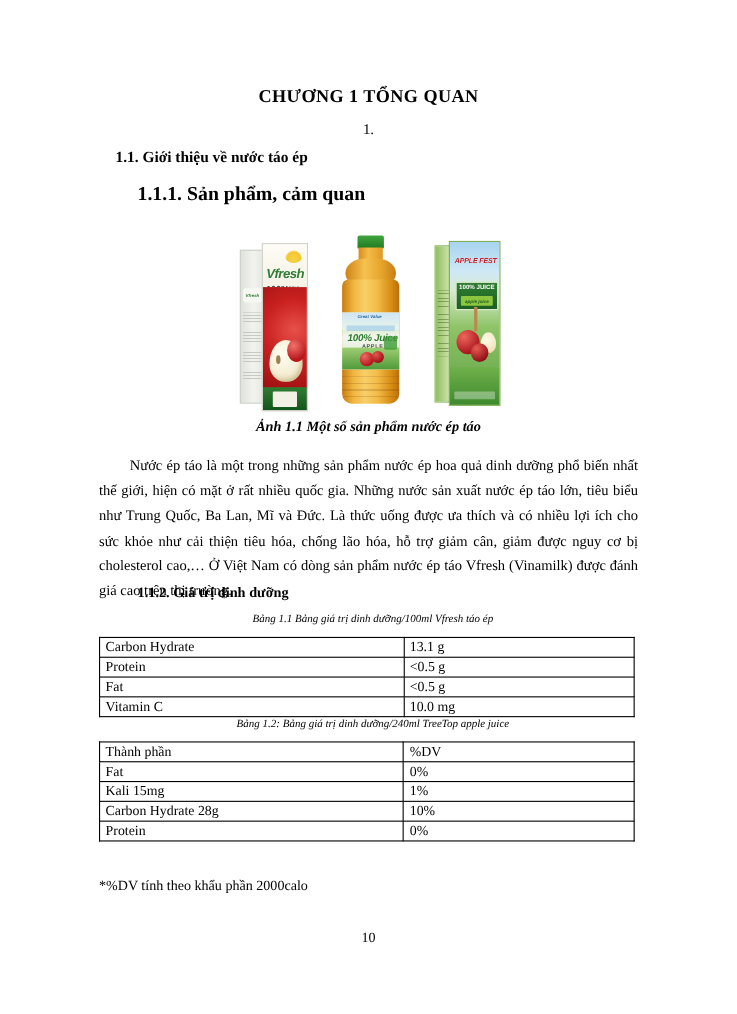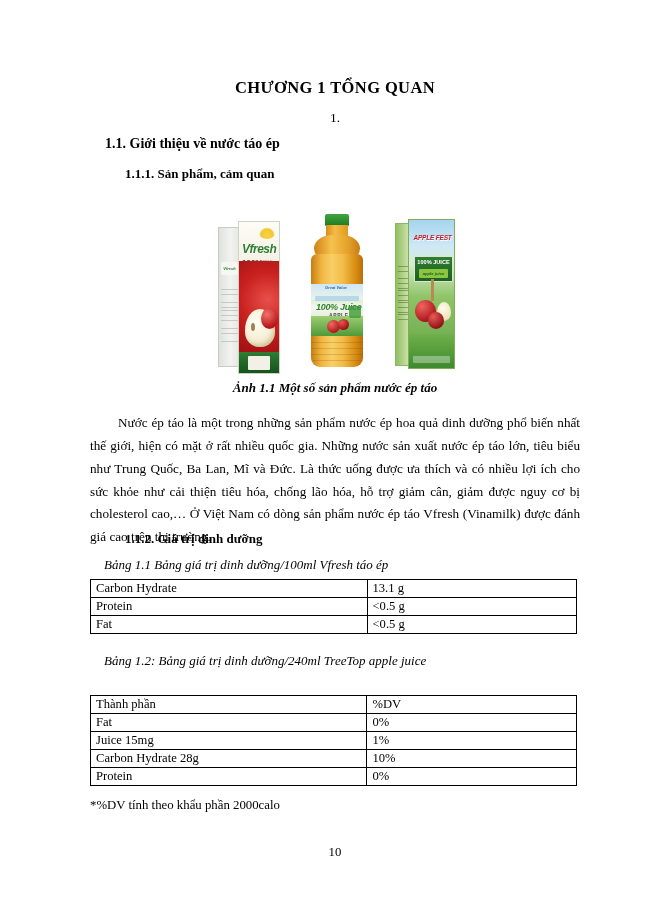--- a/index.html
+++ b/index.html
@@ -55,21 +55,21 @@
     top: 136px;
     left: 15px;
     font-weight: bold;
     font-size: 14px;
   }
   .h3-a {
     position: absolute;
     top: 166px;
     left: 35px;
     font-weight: bold;
-    font-size: 13px;
+    font-size: 18px;
   }
   .h3-b {
     position: absolute;
     top: 531px;
     left: 35px;
     font-weight: bold;
     font-size: 13px;
   }
 
   
@@ -465,38 +465,38 @@
     font-size: 13.2px;
     line-height: 22.8px;
     text-align: justify;
     text-indent: 28px;
     text-justify: inter-word;
   }
 
   
   .tbl-caption {
     width: 490px;
-    text-align: left;
-    font-style: italic;
-    font-size: 13px;
-    position: absolute;
-    left: 14px;
+    text-align: center;
+    font-style: italic;
+    font-size: 10px;
+    position: absolute;
+    left: 4px;
   }
   #cap-1 { top: 557px; }
   #cap-2 { top: 653px; }
 
   table.doc-table {
     position: absolute;
     left: 0;
     width: 487px;
     border-collapse: collapse;
     font-size: 12.6px;
   }
   #table-1 { top: 579px; padding-left: 48px; }
-  #table-2 { top: 674px; margin-top: 21px; }
+  #table-2 { top: 674px; }
   table.doc-table td {
     border: 1px solid #000000;
     padding: 1px 0 1px 5px;
     height: 15px;
     line-height: 15px;
     vertical-align: middle;
   }
   table.doc-table td.c1 { width: 275px; }
   table.doc-table td.c2 { width: 207px; }
 
@@ -610,37 +610,41 @@
           <td class="c2">13.1 g</td>
         </tr>
         <tr>
           <td class="c1">Protein</td>
           <td class="c2">&lt;0.5 g</td>
         </tr>
         <tr>
           <td class="c1">Fat</td>
           <td class="c2">&lt;0.5 g</td>
         </tr>
+        <tr>
+          <td class="c1">Vitamin C</td>
+          <td class="c2">10.0 mg</td>
+        </tr>
       </tbody>
     </table>
 
     <div class="tbl-caption" id="cap-2">Bảng 1.2: Bảng giá trị dinh dưỡng/240ml TreeTop apple juice</div>
 
     <table class="doc-table" id="table-2">
       <tbody>
         <tr>
           <td class="c1">Thành phần</td>
           <td class="c2">%DV</td>
         </tr>
         <tr>
           <td class="c1">Fat</td>
           <td class="c2">0%</td>
         </tr>
         <tr>
-          <td class="c1">Juice 15mg</td>
+          <td class="c1">Kali 15mg</td>
           <td class="c2">1%</td>
         </tr>
         <tr>
           <td class="c1">Carbon Hydrate 28g</td>
           <td class="c2">10%</td>
         </tr>
         <tr>
           <td class="c1">Protein</td>
           <td class="c2">0%</td>
         </tr>

